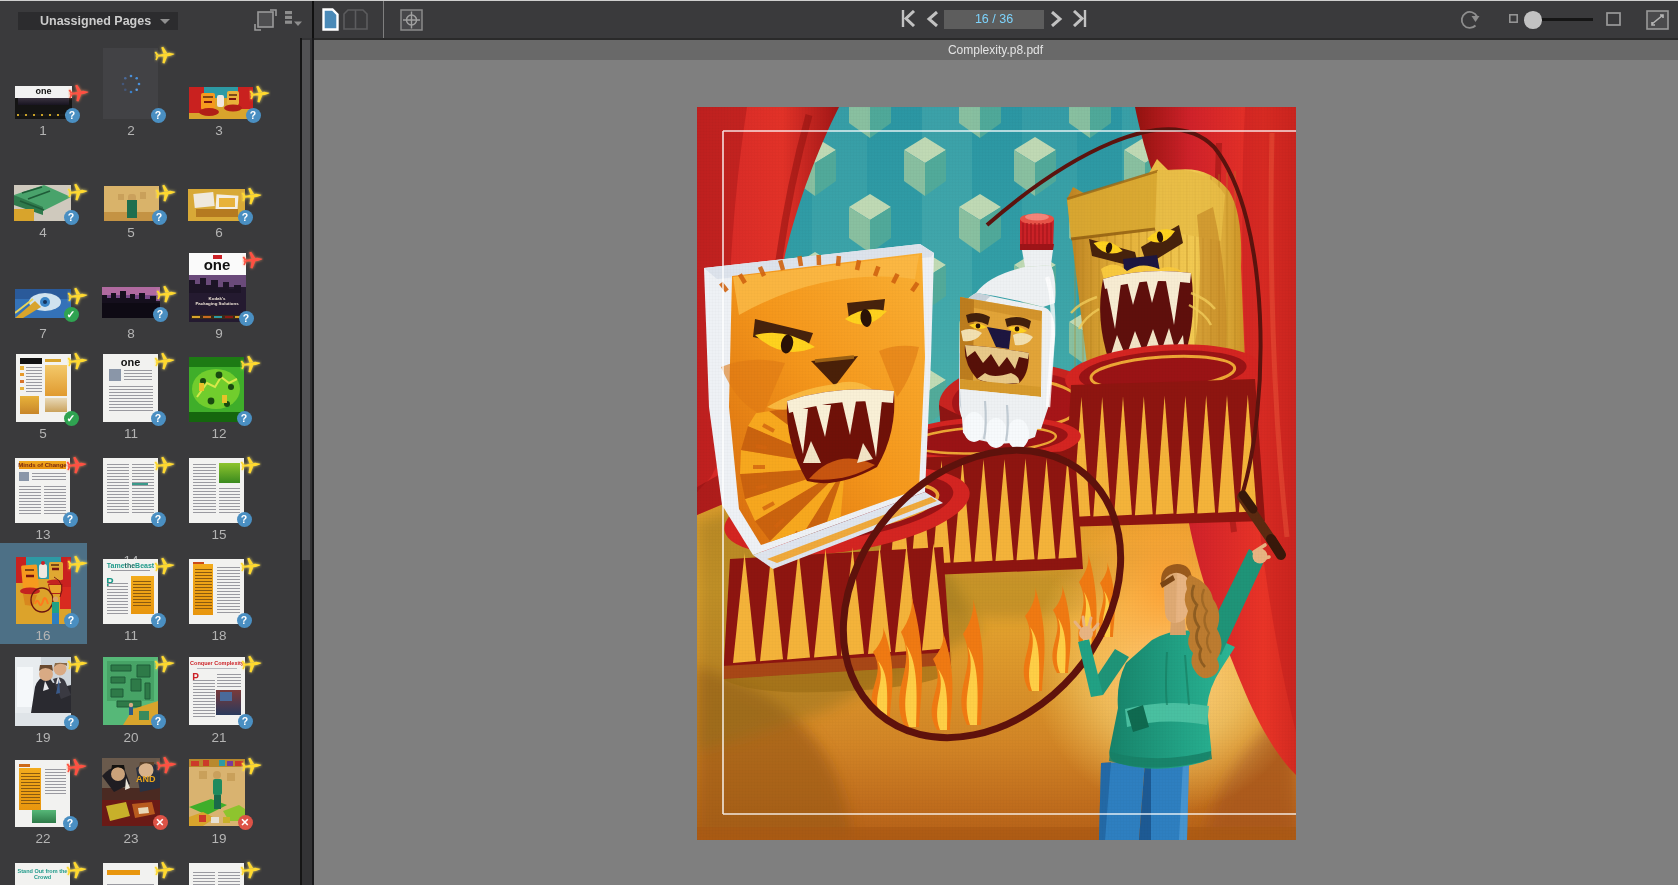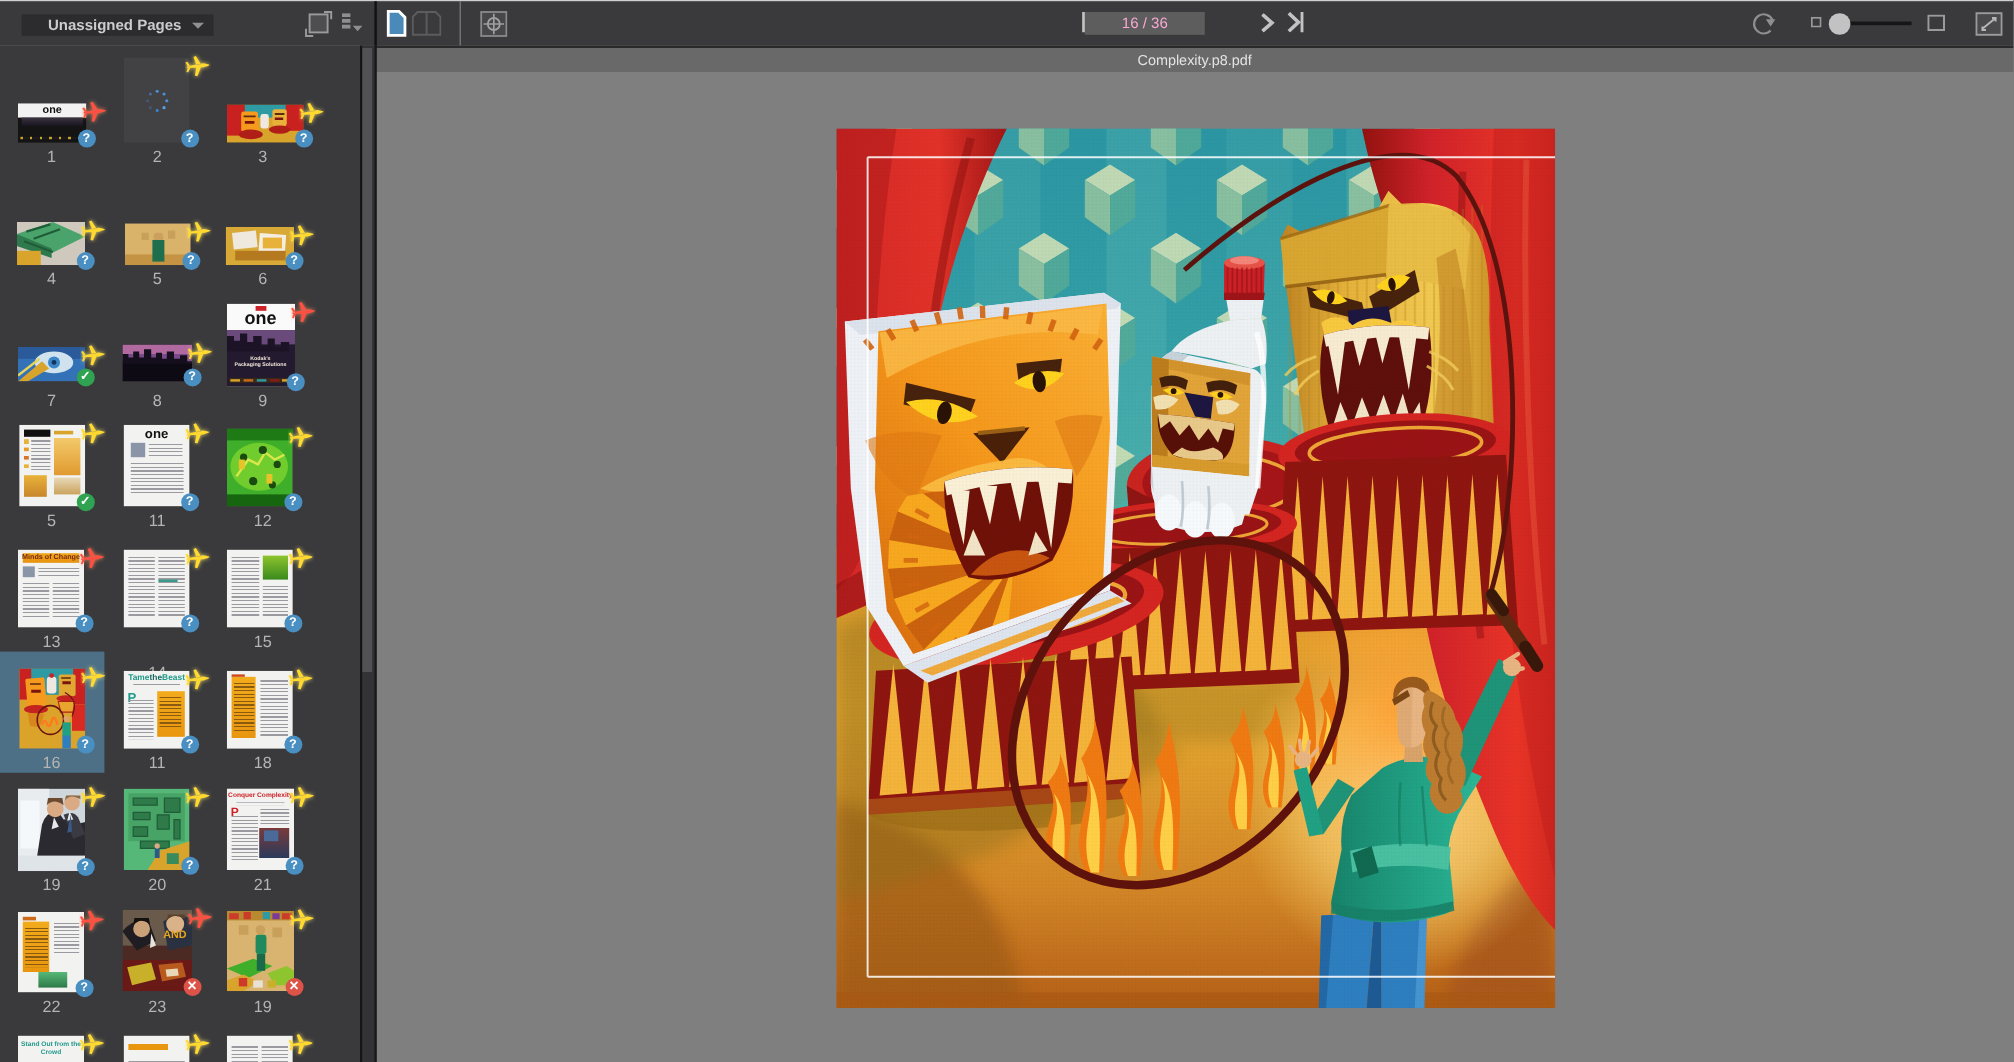--- a/index.html
+++ b/index.html
@@ -5,21 +5,21 @@
 html,body{margin:0;padding:0;}
 body{width:1678px;height:885px;overflow:hidden;background:#7f7f7f;font-family:"Liberation Sans",sans-serif;position:relative;}
 .abs{position:absolute;}
 
 #toolbar{position:absolute;left:0;top:0;width:1678px;height:38px;background:#3a3a3c;border-top:1px solid #cfcfcf;box-sizing:border-box;}
 #toolbar .vdark{position:absolute;top:0;width:2px;height:38px;background:#111;}
 #toolbar .vlight{position:absolute;top:0;width:1px;height:38px;background:#7f7f7f;}
 #dd{position:absolute;left:18px;top:11px;width:160px;height:18px;background:#2c2c2e;color:#cccccc;font-size:12.5px;font-weight:bold;line-height:18px;padding-left:22px;box-sizing:border-box;}
 #dd .arr{position:absolute;right:8px;top:7px;width:0;height:0;border-left:5px solid transparent;border-right:5px solid transparent;border-top:5px solid #909090;}
 .ico{position:absolute;}
-#navbox{position:absolute;left:904px;top:9px;width:100px;height:19px;background:#5d5d5d;color:#f9a8d4;font-size:12.5px;text-align:center;line-height:19px;}
+#navbox{position:absolute;left:944px;top:9px;width:100px;height:19px;background:#5d5d5d;color:#7dd3fc;font-size:12.5px;text-align:center;line-height:19px;}
 
 #subline{position:absolute;left:313px;top:38px;width:1365px;height:2px;background:#2a2a2a;}
 #titlebar{position:absolute;left:313px;top:40px;width:1365px;height:20px;background:#696969;color:#e3e3e3;font-size:12px;text-align:center;line-height:20px;}
 
 #sidebar{position:absolute;left:0;top:38px;width:313px;height:847px;background:#3a3a3c;}
 #sline{position:absolute;left:300px;top:0px;width:1.5px;height:847px;background:#151515;}
 #strack{position:absolute;left:301.5px;top:0;width:10px;height:847px;background:#333335;}
 #sthumb{position:absolute;left:302px;top:2px;width:8px;height:520px;background:#525254;}
 #sline2{position:absolute;left:311.5px;top:0px;width:2px;height:847px;background:#18181a;}
 .th{position:absolute;overflow:hidden;}

